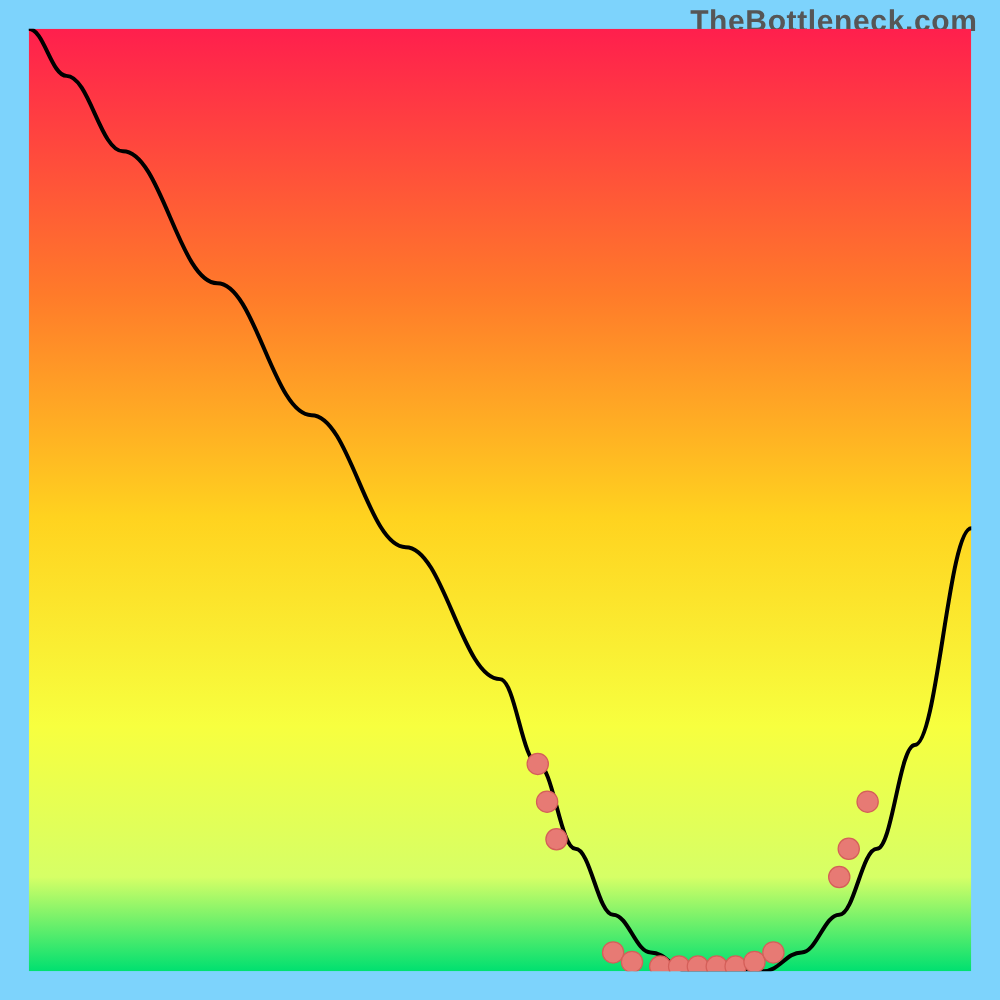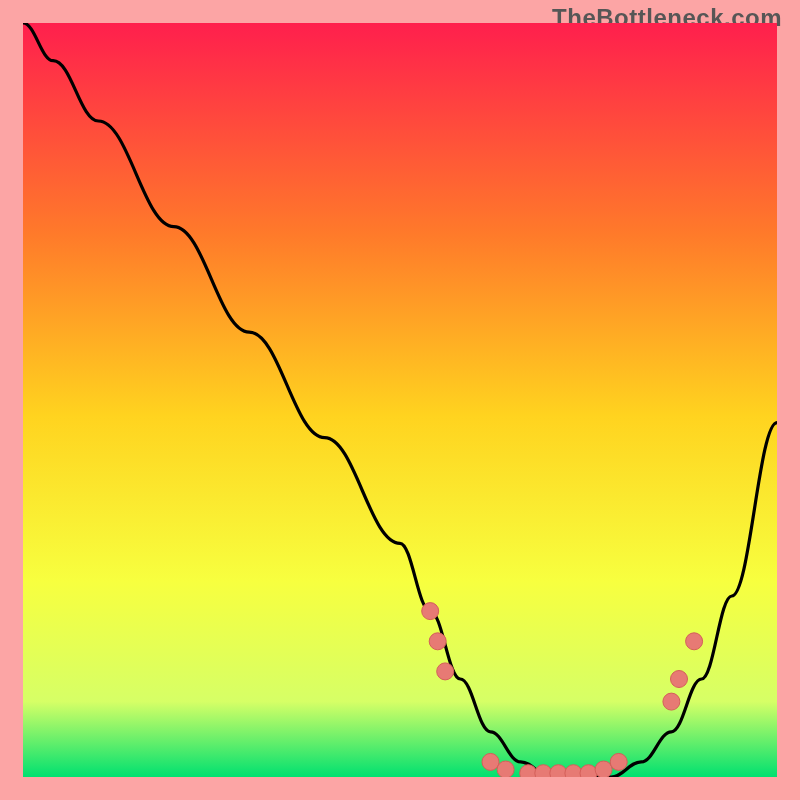--- a/index.html
+++ b/index.html
@@ -7,21 +7,21 @@
     padding: 0;
     width: 800px;
     height: 800px;
     background: #000;
     overflow: hidden;
   }
   .frame {
     position: relative;
     width: 800px;
     height: 800px;
-    background: #fca5a5;
+    background: #7dd3fc;
   }
   .watermark {
     position: absolute;
     top: 4px;
     right: 18px;
     font-family: Arial, Helvetica, sans-serif;
     font-size: 24px;
     font-weight: 600;
     color: #565656;
     letter-spacing: 0.5px;

